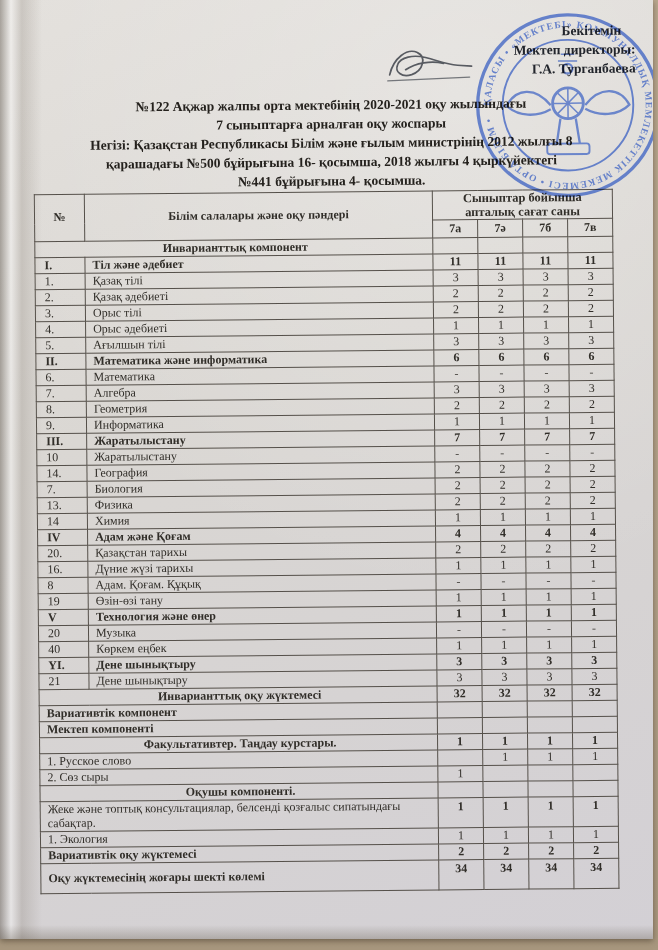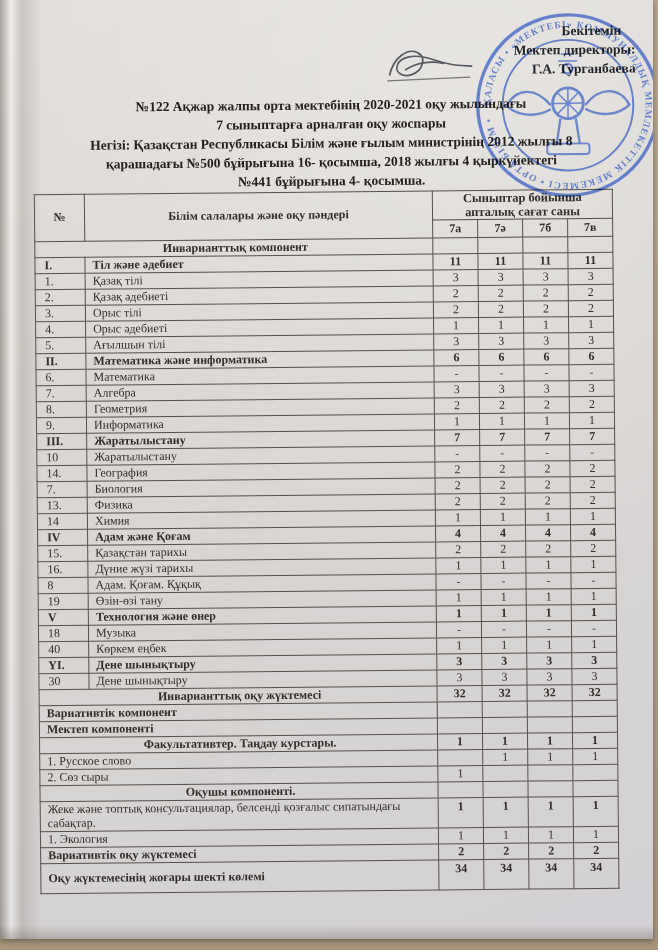--- a/index.html
+++ b/index.html
@@ -295,21 +295,21 @@
             </tr>
             <tr>
               <td class="c-no bold">IV</td>
               <td class="c-label bold">Адам және Қоғам</td>
               <td class="c-val bold">4</td>
               <td class="c-val bold">4</td>
               <td class="c-val bold">4</td>
               <td class="c-val bold">4</td>
             </tr>
             <tr>
-              <td class="c-no">15.</td>
+              <td class="c-no">20.</td>
               <td class="c-label">Қазақстан тарихы</td>
               <td class="c-val">2</td>
               <td class="c-val">2</td>
               <td class="c-val">2</td>
               <td class="c-val">2</td>
             </tr>
             <tr>
               <td class="c-no">16.</td>
               <td class="c-label">Дүние жүзі тарихы</td>
               <td class="c-val">1</td>
@@ -335,21 +335,21 @@
             </tr>
             <tr>
               <td class="c-no bold">V</td>
               <td class="c-label bold">Технология және өнер</td>
               <td class="c-val bold">1</td>
               <td class="c-val bold">1</td>
               <td class="c-val bold">1</td>
               <td class="c-val bold">1</td>
             </tr>
             <tr>
-              <td class="c-no">18</td>
+              <td class="c-no">20</td>
               <td class="c-label">Музыка</td>
               <td class="c-val">-</td>
               <td class="c-val">-</td>
               <td class="c-val">-</td>
               <td class="c-val">-</td>
             </tr>
             <tr>
               <td class="c-no">40</td>
               <td class="c-label">Көркем еңбек</td>
               <td class="c-val">1</td>
@@ -359,21 +359,21 @@
             </tr>
             <tr>
               <td class="c-no bold">YI.</td>
               <td class="c-label bold">Дене шынықтыру</td>
               <td class="c-val bold">3</td>
               <td class="c-val bold">3</td>
               <td class="c-val bold">3</td>
               <td class="c-val bold">3</td>
             </tr>
             <tr>
-              <td class="c-no">30</td>
+              <td class="c-no">21</td>
               <td class="c-label">Дене шынықтыру</td>
               <td class="c-val">3</td>
               <td class="c-val">3</td>
               <td class="c-val">3</td>
               <td class="c-val">3</td>
             </tr>
             <tr>
               <td class="c-label bold center" colspan="2">Инварианттық оқу жүктемесі</td>
               <td class="c-val bold">32</td>
               <td class="c-val bold">32</td>

